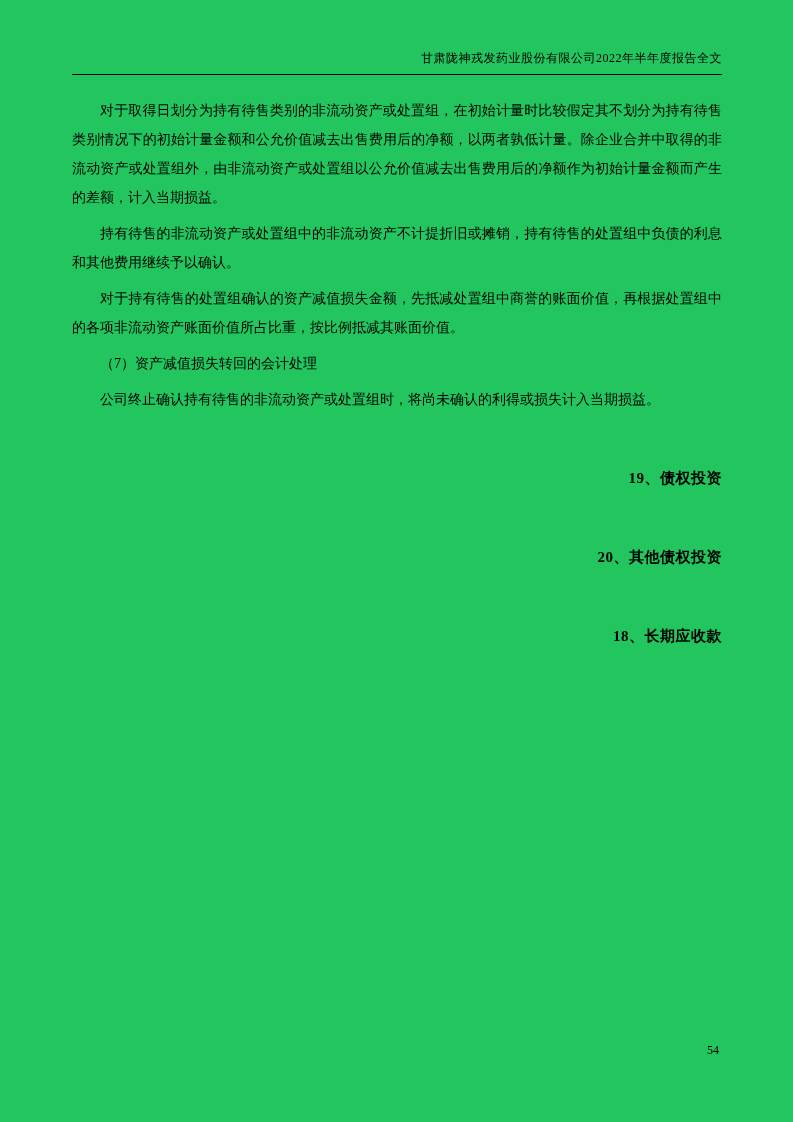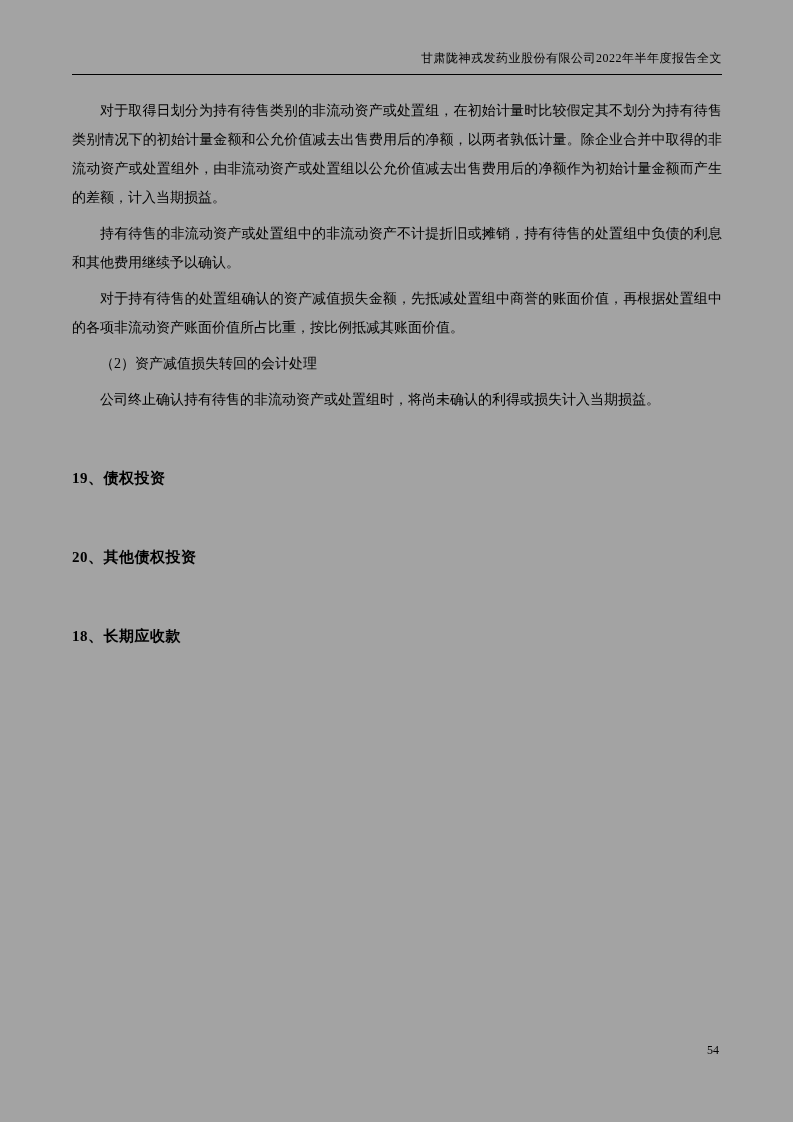--- a/index.html
+++ b/index.html
@@ -5,21 +5,21 @@
   * { margin: 0; padding: 0; box-sizing: border-box; }
   html, body { background: #ffffff; }
   body {
     font-family: "Liberation Serif", "DejaVu Serif", serif;
     color: #000000;
   }
   .page {
     position: relative;
     width: 793px;
     height: 1122px;
-    background: #a3a3a3;
+    background: #22c55e;
     overflow: hidden;
   }
   .page-header {
     position: absolute;
     top: 50px;
     left: 72px;
     right: 71px;
     text-align: right;
     font-size: 12px;
     letter-spacing: 0.5px;
@@ -39,21 +39,21 @@
     text-indent: 2em;
     margin-bottom: 7px;
   }
   .sub-heading {
     text-indent: 2em;
     margin-bottom: 7px;
   }
   .heading {
     font-size: 15px;
     font-weight: bold;
-    text-align: left;
+    text-align: right;
     margin-top: 50px;
     letter-spacing: 0.5px;
   }
   .page-footer {
     position: absolute;
     right: 74px;
     bottom: 64px;
     font-size: 12px;
   }
 </style>
@@ -63,21 +63,21 @@
 <div class="page">
 
   <header class="page-header">
     <span>甘肃陇神戎发药业股份有限公司2022年半年度报告全文</span>
   </header>
 
   <main class="page-body">
     <p class="para">对于取得日划分为持有待售类别的非流动资产或处置组，在初始计量时比较假定其不划分为持有待售类别情况下的初始计量金额和公允价值减去出售费用后的净额，以两者孰低计量。除企业合并中取得的非流动资产或处置组外，由非流动资产或处置组以公允价值减去出售费用后的净额作为初始计量金额而产生的差额，计入当期损益。</p>
     <p class="para">持有待售的非流动资产或处置组中的非流动资产不计提折旧或摊销，持有待售的处置组中负债的利息和其他费用继续予以确认。</p>
     <p class="para">对于持有待售的处置组确认的资产减值损失金额，先抵减处置组中商誉的账面价值，再根据处置组中的各项非流动资产账面价值所占比重，按比例抵减其账面价值。</p>
-    <p class="sub-heading">（2）资产减值损失转回的会计处理</p>
+    <p class="sub-heading">（7）资产减值损失转回的会计处理</p>
     <p class="para">公司终止确认持有待售的非流动资产或处置组时，将尚未确认的利得或损失计入当期损益。</p>
 
     <h2 class="heading">19、债权投资</h2>
     <h2 class="heading">20、其他债权投资</h2>
     <h2 class="heading">18、长期应收款</h2>
   </main>
 
   <footer class="page-footer">
     <span>54</span>
   </footer>

